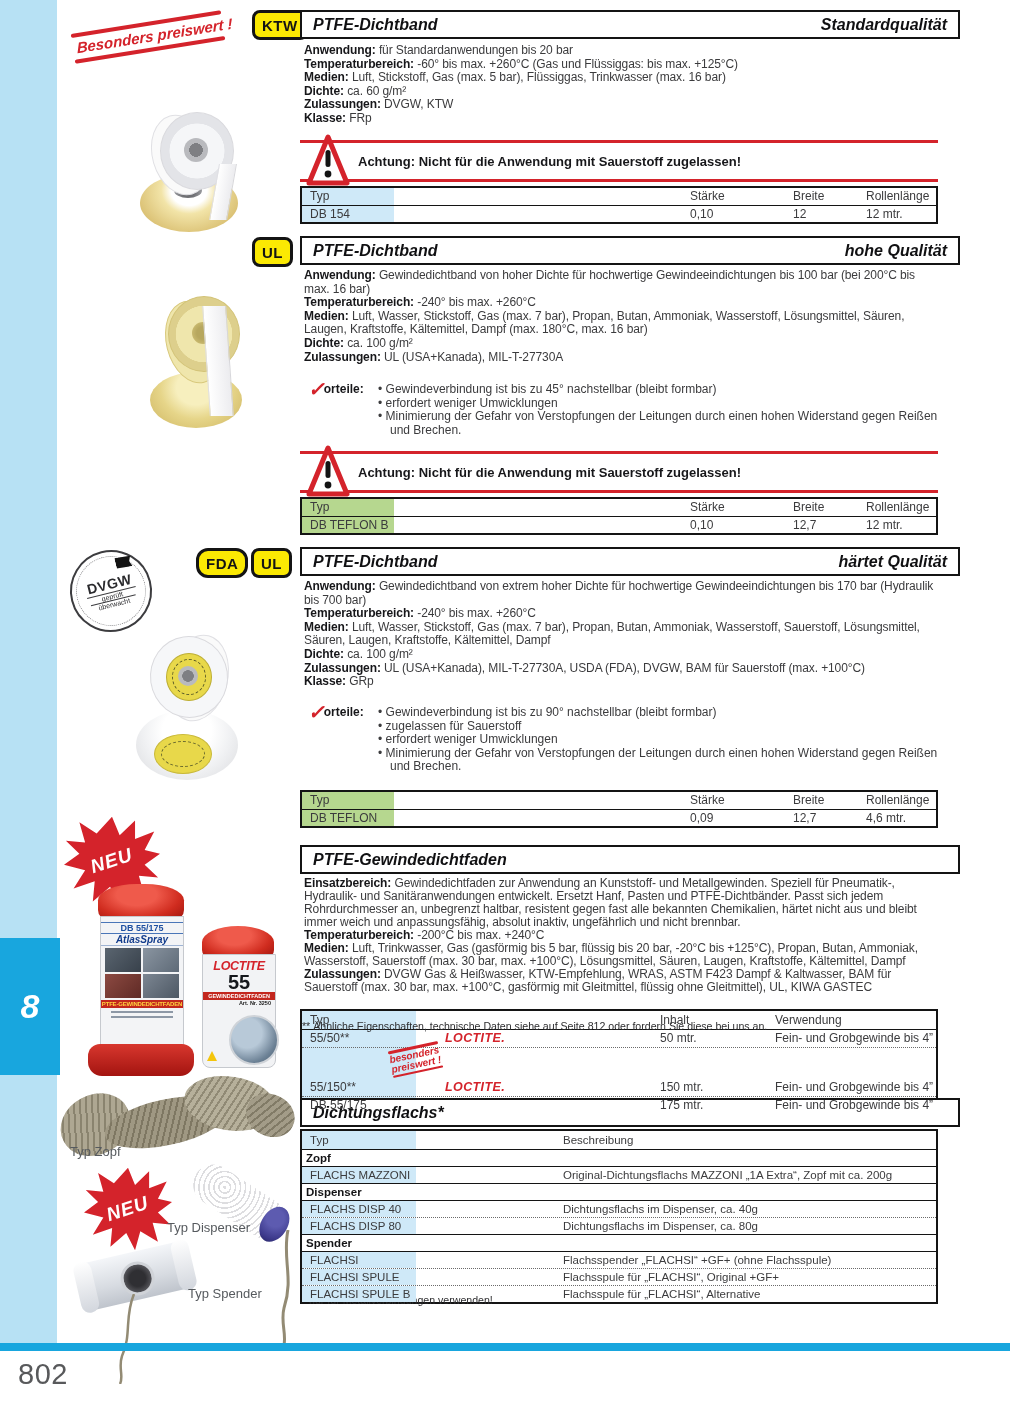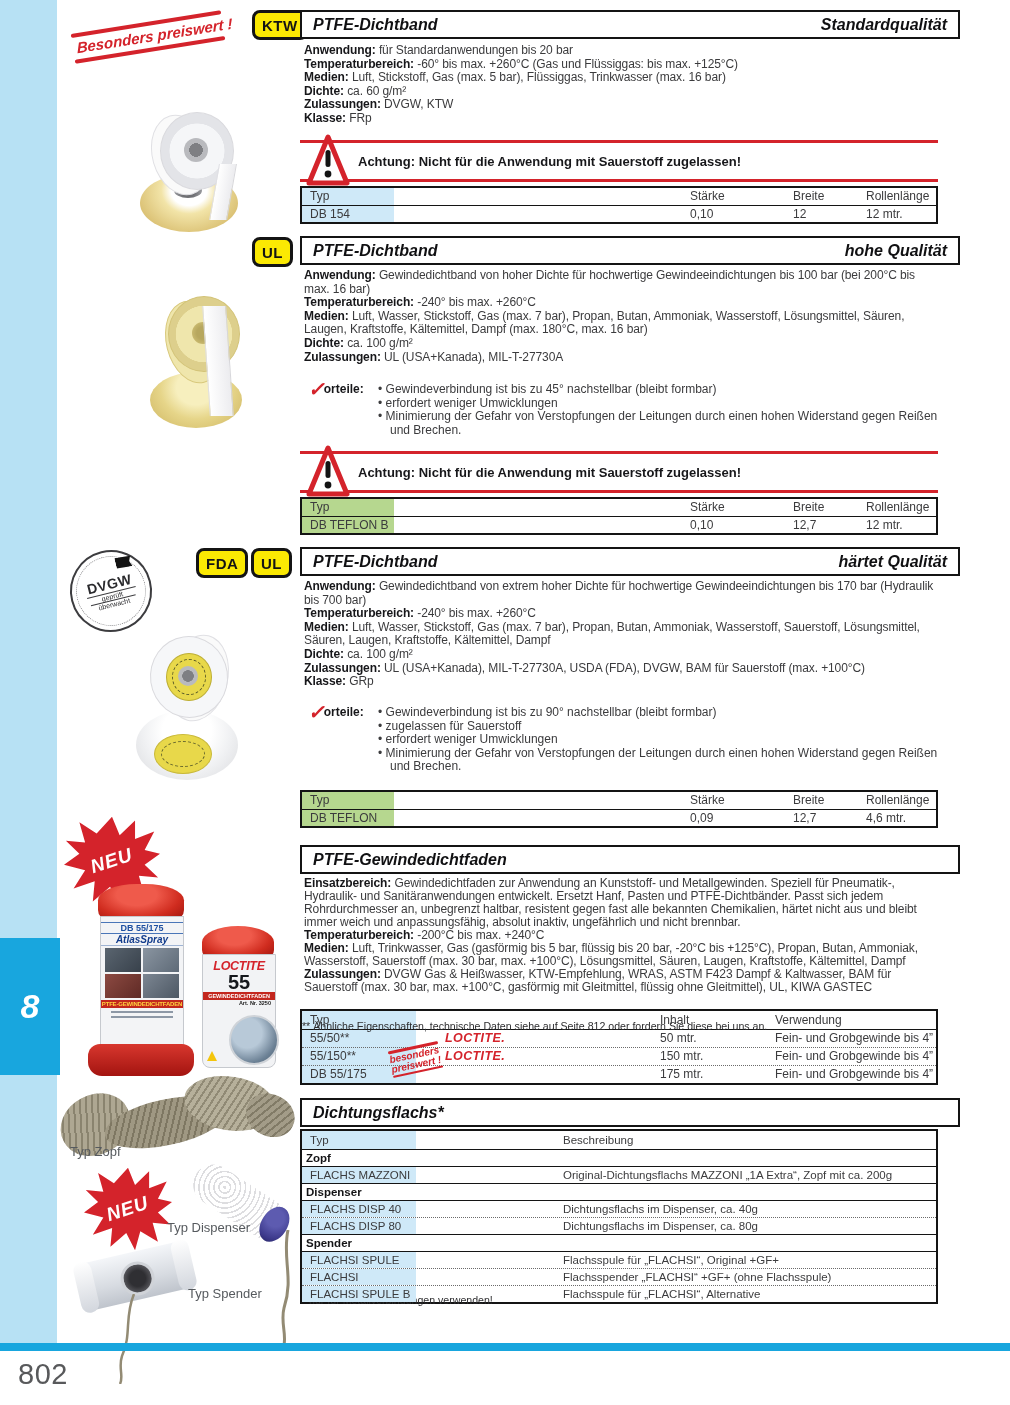--- a/index.html
+++ b/index.html
@@ -371,21 +371,21 @@
       <span class="c3">Rollenlänge</span>
     </div>
     <div class="t-row">
       <span class="c0">DB TEFLON B</span>
       <span class="c1">0,10</span>
       <span class="c2">12,7</span>
       <span class="c3">12 mtr.</span>
     </div>
   </div>
 
-  <div class="badge" style="left:196px;top:548px;">FDA</div>
+  <div class="badge" style="left:196px;top:548px;border-radius:12px;">FDA</div>
   <div class="badge" style="left:251px;top:548px;">UL</div>
   <div class="hbar" style="top:547px;">
     <span class="h-title">PTFE-Dichtband</span>
     <span class="h-quality">härtet Qualität</span>
   </div>
   <div class="body" style="top:580px;">
     <div class="spec"><b>Anwendung:</b> <span>Gewindedichtband von extrem hoher Dichte für hochwertige Gewindeeindichtungen bis 170 bar (Hydraulik bis 700 bar)</span></div>
     <div class="spec"><b>Temperaturbereich:</b> <span>-240° bis max. +260°C</span></div>
     <div class="spec"><b>Medien:</b> <span>Luft, Wasser, Stickstoff, Gas (max. 7 bar), Propan, Butan, Ammoniak, Wasserstoff, Sauerstoff, Lösungsmittel, Säuren, Laugen, Kraftstoffe, Kältemittel, Dampf</span></div>
     <div class="spec"><b>Dichte:</b> <span>ca. 100 g/m²</span></div>
@@ -432,21 +432,21 @@
       <span class="g0">Typ</span>
       <span class="g1">Inhalt</span>
       <span class="g2">Verwendung</span>
     </div>
     <div class="t-row sep-dot" style="height:17px;line-height:17px;">
       <span class="g0">55/50**</span>
       <span class="gb brand-loctite">LOCTITE.</span>
       <span class="g1">50 mtr.</span>
       <span class="g2">Fein- und Grobgewinde bis 4”</span>
     </div>
-    <div class="t-row sep-dot" style="height:17px;line-height:17px;">
+    <div class="t-row sep-dot" style="height:17px;line-height:17px;margin-top:31px;">
       <span class="g0">55/150**</span>
       <span class="gb brand-loctite">LOCTITE.</span>
       <span class="g1">150 mtr.</span>
       <span class="g2">Fein- und Grobgewinde bis 4”</span>
     </div>
     <div class="t-row" style="height:17px;line-height:17px;">
       <span class="g0">DB 55/175</span>
       <span class="g1">175 mtr.</span>
       <span class="g2">Fein- und Grobgewinde bis 4”</span>
     </div>
@@ -487,27 +487,27 @@
     <div class="t-row sep-solid">
       <span class="cellbg"></span>
       <span class="d0">FLACHS DISP 80</span>
       <span class="d1">Dichtungsflachs im Dispenser, ca. 80g</span>
     </div>
     <div class="t-row sep-solid">
       <span class="d0 grp" style="left:4px;">Spender</span>
     </div>
     <div class="t-row sep-dot">
       <span class="cellbg"></span>
+      <span class="d0">FLACHSI</span>
+      <span class="d1">Flachsspender „FLACHSI“ +GF+ (ohne Flachsspule)</span>
+    </div>
+    <div class="t-row sep-dot">
+      <span class="cellbg"></span>
       <span class="d0">FLACHSI SPULE</span>
       <span class="d1">Flachsspule für „FLACHSI“, Original +GF+</span>
-    </div>
-    <div class="t-row sep-dot">
-      <span class="cellbg"></span>
-      <span class="d0">FLACHSI</span>
-      <span class="d1">Flachsspender „FLACHSI“ +GF+ (ohne Flachsspule)</span>
     </div>
     <div class="t-row">
       <span class="cellbg"></span>
       <span class="d0">FLACHSI SPULE B</span>
       <span class="d1">Flachsspule für „FLACHSI“, Alternative</span>
     </div>
   </div>
   <div class="footnote" style="top:1294px;">* nur für Metallverbindungen verwenden!</div>
 
   <div class="footer-bar"></div>

